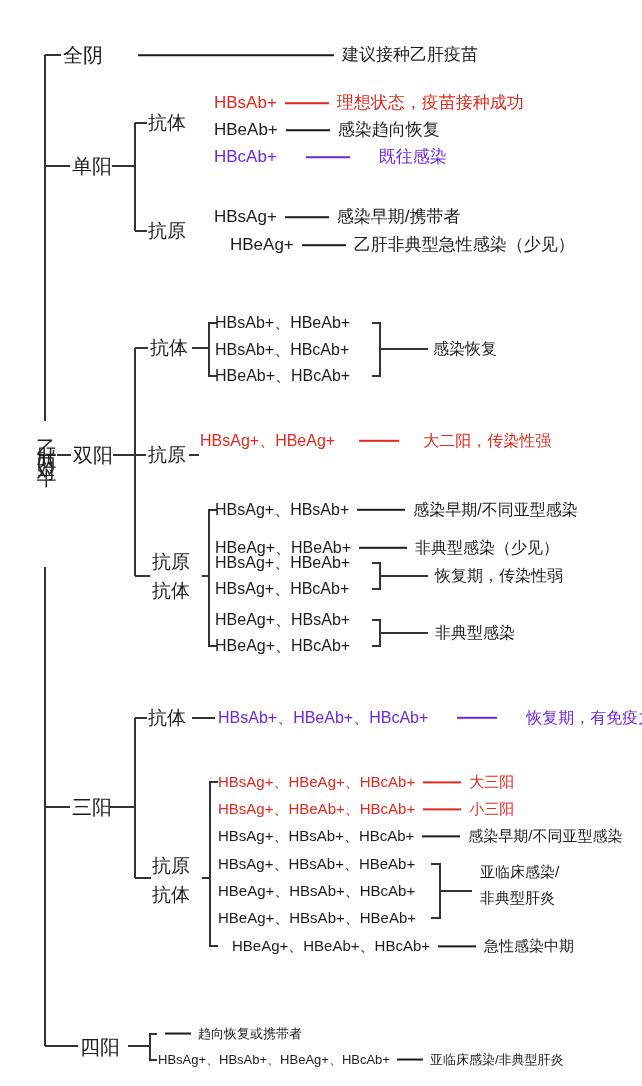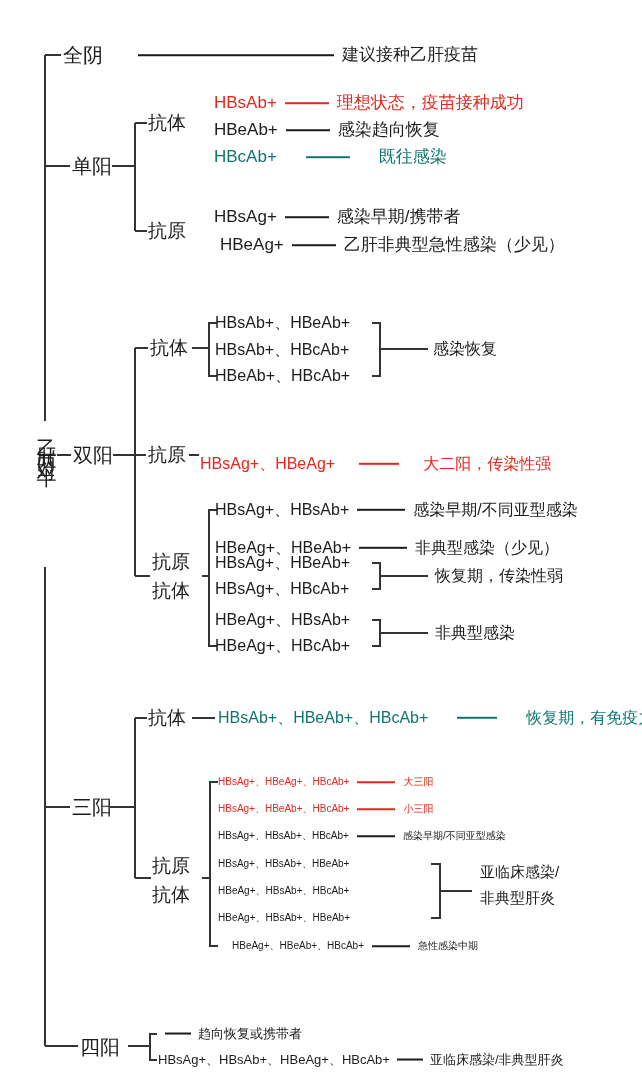--- a/index.html
+++ b/index.html
@@ -16,23 +16,23 @@
   .dash{height:2px;background:currentColor;width:44px;margin:0 8px;flex:none;}
   .blabel{position:absolute;transform:translateY(-50%);font-size:20px;line-height:1.1;white-space:nowrap;font-weight:500;}
   .slabel{position:absolute;transform:translateY(-50%);font-size:19px;line-height:1.1;white-space:nowrap;font-weight:500;}
   .pair{position:absolute;transform:translateY(-50%);font-size:19px;line-height:29px;white-space:nowrap;font-weight:500;}
   .glabel{position:absolute;transform:translateY(-50%);font-size:15px;line-height:26px;white-space:nowrap;}
   .vtext{
     position:absolute;writing-mode:vertical-rl;text-orientation:upright;
     font-size:20px;letter-spacing:7px;line-height:24px;font-weight:500;
   }
   .red{color:#e02a1e;}
-  .red2{color:#0f766e;gap:21px;}
+  .red2{color:#6d28d9;gap:21px;}
   .f17{font-size:17px;}
-  .f15{font-size:10px;}
+  .f15{font-size:15px;}
   .f13{font-size:13px;}
 </style>
 </head>
 <body>
 
 <div class="canvas">
 
   <svg class="lines" width="642" height="1086" viewBox="0 0 642 1086">
     <g stroke="#333" stroke-width="2" fill="none">
 
@@ -81,21 +81,21 @@
   <div class="row f17 red2" style="left:214px;top:157px;">
     <span>HBcAb+</span>
     <span class="dash"></span>
     <span>既往感染</span>
   </div>
   <div class="row f17" style="left:214px;top:217px;">
     <span>HBsAg+</span>
     <span class="dash"></span>
     <span>感染早期/携带者</span>
   </div>
-  <div class="row f17" style="left:220px;top:245px;">
+  <div class="row f17" style="left:230px;top:245px;">
     <span>HBeAg+</span>
     <span class="dash"></span>
     <span>乙肝非典型急性感染（少见）</span>
   </div>
 
   <div class="blabel" style="left:73px;top:455px;">双阳</div>
   <div class="slabel" style="left:150px;top:348px;">抗体</div>
 
   <div class="row" style="left:215px;top:323px;">
     <span>HBsAb+、HBeAb+</span>
@@ -104,21 +104,21 @@
     <span>HBsAb+、HBcAb+</span>
   </div>
   <div class="row" style="left:215px;top:376px;">
     <span>HBeAb+、HBcAb+</span>
   </div>
   <div class="row" style="left:433px;top:349px;">
     <span>感染恢复</span>
   </div>
 
   <div class="slabel" style="left:148px;top:455px;">抗原</div>
-  <div class="row red" style="left:200px;top:464px;gap:16px;">
+  <div class="row red" style="left:200px;top:441px;gap:16px;">
     <span>HBsAg+、HBeAg+</span>
     <span class="dash" style="width:40px;"></span>
     <span>大二阳，传染性强</span>
   </div>
 
   <div class="pair" style="left:152px;top:576px;">
     <div>抗原</div>
     <div>抗体</div>
   </div>
 

